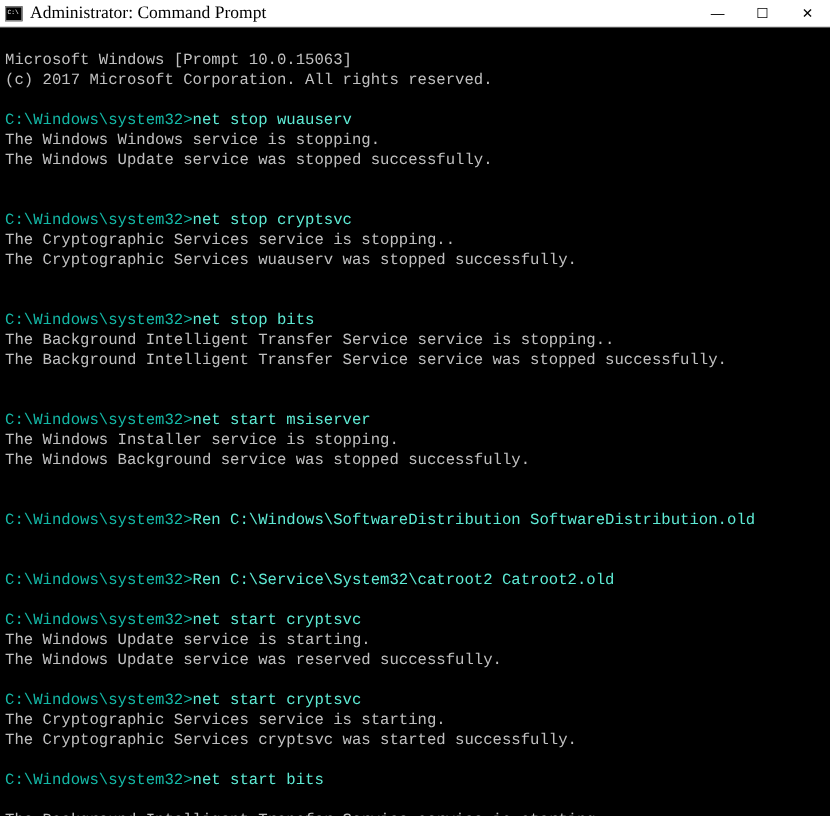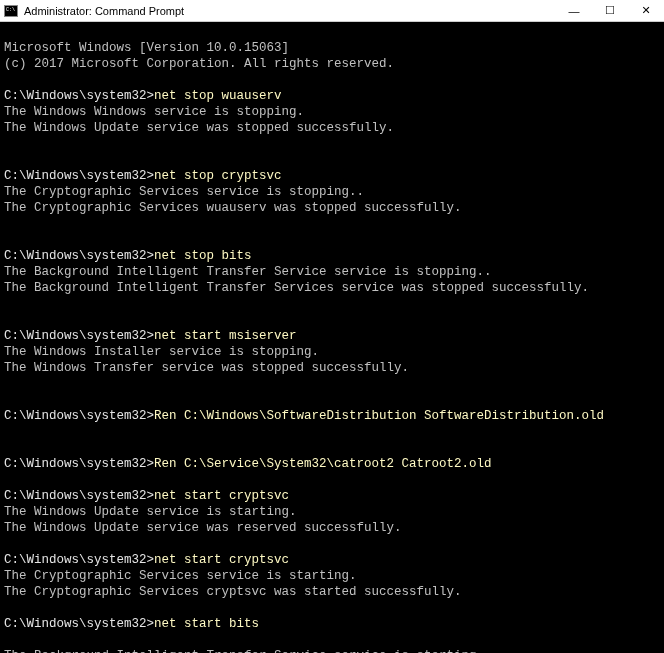--- a/index.html
+++ b/index.html
@@ -30,22 +30,22 @@
     }
     .cmd-icon::after {
       content: "C:\\";
       position: absolute;
       color: #fff;
       font-size: 5px;
       top: 1px;
       left: 1px;
     }
     .title-text {
-      font-family: Liberation Sans, sans-serif;
-      font-size: 11px;
+      font-family: Liberation Serif, serif;
+      font-size: 14px;
       color: #000;
       flex: 1;
     }
     .window-controls {
       display: flex;
       height: 100%;
     }
     .win-btn {
       width: 36px;
       height: 100%;
@@ -56,58 +56,58 @@
       font-size: 11px;
       color: #000;
     }
     .terminal {
       background: #000;
       color: #c0c0c0;
       padding: 2px 4px;
       line-height: 1.28;
       white-space: pre;
     }
-    .prompt { color: #e5e5e5; }
-    .cmd { color: #fef9c3; margin-top: 19px; }
+    .prompt { color: #14b8a6; }
+    .cmd { color: #5eead4; margin-top: 19px; }
   </style>
 </head>
 <body>
 
 <div class="titlebar">
   <span class="cmd-icon"></span>
   <span class="title-text">Administrator: Command Prompt</span>
   <div class="window-controls">
     <div class="win-btn">―</div>
     <div class="win-btn">☐</div>
     <div class="win-btn">✕</div>
   </div>
 </div>
 
 <div class="terminal">
-<span>Microsoft Windows [Version 10.0.15063]</span>
+<span>Microsoft Windows [Prompt 10.0.15063]</span>
 <span>(c) 2017 Microsoft Corporation. All rights reserved.</span>
 
 <span class="prompt">C:\Windows\system32&gt;</span><span class="cmd">net stop wuauserv</span>
 <span>The Windows Windows service is stopping.</span>
 <span>The Windows Update service was stopped successfully.</span>
 
 
 <span class="prompt">C:\Windows\system32&gt;</span><span class="cmd">net stop cryptsvc</span>
 <span>The Cryptographic Services service is stopping..</span>
 <span>The Cryptographic Services wuauserv was stopped successfully.</span>
 
 
 <span class="prompt">C:\Windows\system32&gt;</span><span class="cmd">net stop bits</span>
 <span>The Background Intelligent Transfer Service service is stopping..</span>
-<span>The Background Intelligent Transfer Services service was stopped successfully.</span>
+<span>The Background Intelligent Transfer Service service was stopped successfully.</span>
 
 
 <span class="prompt">C:\Windows\system32&gt;</span><span class="cmd">net start msiserver</span>
 <span>The Windows Installer service is stopping.</span>
-<span>The Windows Transfer service was stopped successfully.</span>
+<span>The Windows Background service was stopped successfully.</span>
 
 
 <span class="prompt">C:\Windows\system32&gt;</span><span class="cmd">Ren C:\Windows\SoftwareDistribution SoftwareDistribution.old</span>
 
 
 <span class="prompt">C:\Windows\system32&gt;</span><span class="cmd">Ren C:\Service\System32\catroot2 Catroot2.old</span>
 
 <span class="prompt">C:\Windows\system32&gt;</span><span class="cmd">net start cryptsvc</span>
 <span>The Windows Update service is starting.</span>
 <span>The Windows Update service was reserved successfully.</span>

